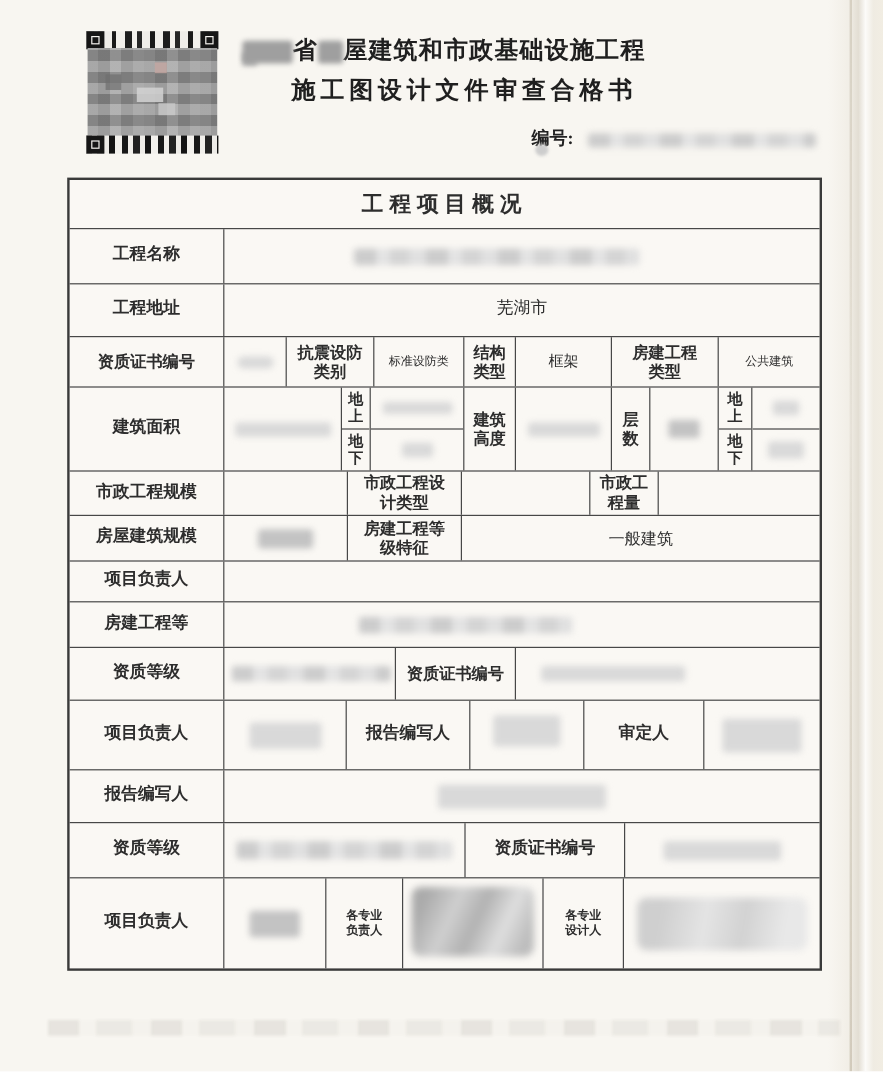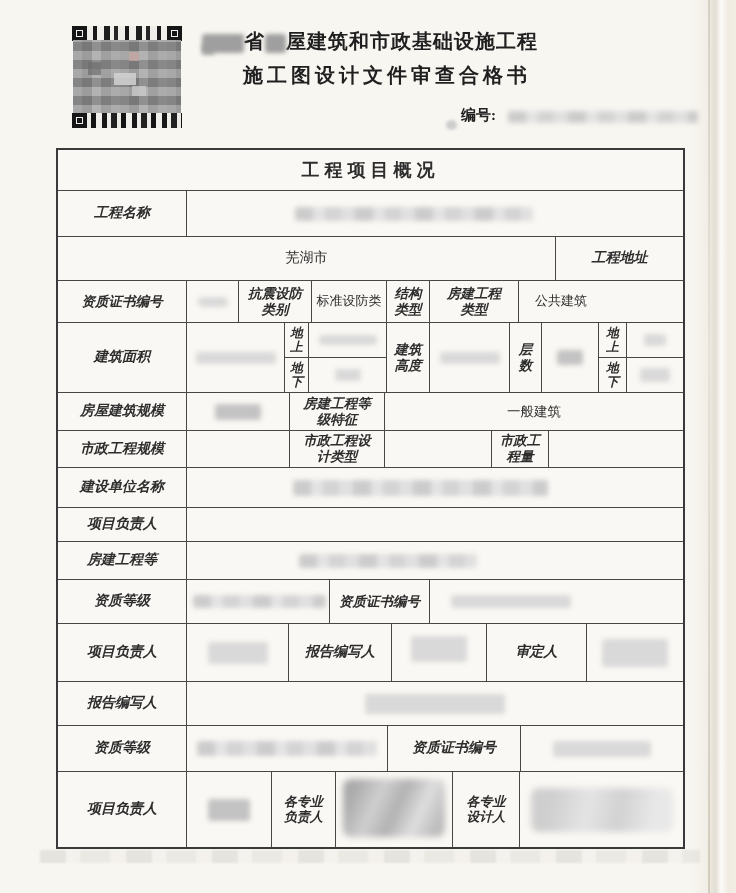--- a/index.html
+++ b/index.html
@@ -54,21 +54,21 @@
   }
   .qr-patch { position:absolute; }
   .p-light { left:38%; top:44%; width:22px; height:12px; background:#d2d2d2; opacity:.85; }
   .p-light2 { left:55%; top:62%; width:14px; height:10px; background:#c8c8c8; opacity:.8; }
   .p-pink { left:52%; top:16%; width:10px; height:9px; background:#c9aaa4; opacity:.75; }
   .p-dark { left:14%; top:30%; width:13px; height:13px; background:#6e6e6e; opacity:.7; }
 
   
   .title1 { position:absolute; left:202px; top:28px; font-size:20px; font-weight:bold; letter-spacing:1px; color:#1f1f1f; white-space:nowrap; }
   .title2 { position:absolute; left:243px; top:62px; font-size:20px; font-weight:bold; letter-spacing:4px; color:#1f1f1f; white-space:nowrap; }
-  .numline { position:absolute; left:461px; top:106px; font-size:15px; font-weight:bold; color:#222; white-space:nowrap; }
+  .numline { position:absolute; left:443px; top:106px; font-size:15px; font-weight:bold; color:#222; white-space:nowrap; }
 
   
   .rd { display:inline-block; background:#d9d9d9; border-radius:3px; filter:blur(2.5px); vertical-align:middle; }
   .rd.ink { background:#9f9f9f; filter:blur(2px); }
   .rd.dark { background:#c3c3c3; }
   .rd.mottle { background:repeating-linear-gradient(90deg,#cccccc 0 18px,#e3e3e3 18px 30px,#d4d4d4 30px 46px,#e0e0e0 46px 60px); }
   .blob { display:inline-block; border-radius:8px; filter:blur(3px); }
   .blob-dark {
     background:
       linear-gradient(115deg,#ababab 12%,#cfcfcf 34%,#b2b2b2 52%,#dedede 72%,#bdbdbd 90%),
@@ -89,22 +89,22 @@
   }
   .row { display:flex; border-top:1.5px solid #474747; }
   .row:first-child { border-top:none; }
   .cell {
     display:flex; align-items:center; justify-content:center;
     text-align:center; white-space:pre-line;
     border-left:1.5px solid #474747;
     font-size:14px; line-height:1.15; padding:1px 3px; overflow:hidden;
   }
   .cell:first-child { border-left:none; }
-  .lab { font-weight:bold;font-style:italic; }
-  .fs13 { font-size:13px; } .fs135 { font-size:13.5px; } .fs125 { font-size:12.5px; }
+  .lab { font-weight:bold; }
+  .fs13 { font-size:10px; } .fs135 { font-size:13.5px; } .fs125 { font-size:12.5px; }
   .title-cell { font-size:18px; font-weight:bold; letter-spacing:5px; }
   .vsplit { flex-direction:column; padding:0; }
   .half { flex:1; width:100%; display:flex; align-items:center; justify-content:center; white-space:pre-line; }
   .half + .half { border-top:1.5px solid #474747; }
 </style>
 </head>
 <body>
 
 <div class="page">
 
@@ -140,32 +140,33 @@
     <div class="row" style="height:40px">
       <div class="cell title-cell" style="width:625px">工程项目概况</div>
     </div>
 
     <div class="row" style="height:46px">
       <div class="cell lab" style="width:128px">工程名称</div>
       <div class="cell" style="width:497px"><span class="rd mottle" style="width:238px;height:14px;margin-right:42px"></span></div>
     </div>
 
     <div class="row" style="height:44px">
+      <div class="cell lab" style="width:128px">工程地址</div>
       <div class="cell" style="width:497px">芜湖市</div>
-      <div class="cell lab" style="width:128px">工程地址</div>
     </div>
 
     <div class="row" style="height:42px">
       <div class="cell lab fs135" style="width:128px">资质证书编号</div>
       <div class="cell" style="width:52px"><span class="rd" style="width:30px;height:10px;border-radius:5px"></span></div>
       <div class="cell lab fs135" style="width:73px">抗震设防
 类别</div>
       <div class="cell fs13" style="width:75px">标准设防类</div>
       <div class="cell lab fs135" style="width:43px">结构
 类型</div>
+      <div class="cell fs125" style="width:80px">框架</div>
       <div class="cell lab fs135" style="width:89px">房建工程
 类型</div>
       <div class="cell fs13" style="width:85px">公共建筑</div>
     </div>
 
     <div class="row" style="height:70px">
       <div class="cell lab" style="width:128px">建筑面积</div>
       <div class="cell" style="width:98px"><span class="rd" style="width:80px;height:12px"></span></div>
       <div class="cell vsplit fs125 lab" style="width:24px">
         <div class="half">地
@@ -186,45 +187,41 @@
       <div class="cell vsplit fs125 lab" style="width:28px">
         <div class="half">地
 上</div>
         <div class="half">地
 下</div>
       </div>
       <div class="cell vsplit" style="width:57px">
         <div class="half"><span class="rd" style="width:22px;height:12px"></span></div>
         <div class="half"><span class="rd" style="width:30px;height:14px"></span></div>
       </div>
-    </div>
-
-    <div class="row" style="height:38px">
-      <div class="cell lab" style="width:128px">房屋建筑规模</div>
-      <div class="cell" style="width:103px"><span class="rd dark" style="width:46px;height:16px"></span></div>
-      <div class="cell lab fs135" style="width:95px">房建工程等
-级特征</div>
-      <div class="cell fs135" style="width:299px">一般建筑</div>
     </div>
 
     <div class="row" style="height:37px">
       <div class="cell lab" style="width:128px">市政工程规模</div>
       <div class="cell" style="width:103px"></div>
       <div class="cell lab fs135" style="width:95px">市政工程设
 计类型</div>
       <div class="cell" style="width:107px"></div>
       <div class="cell lab fs135" style="width:57px">市政工
 程量</div>
       <div class="cell" style="width:135px"></div>
     </div>
 
-    <div class="row" style="height:40px">
-      <div class="cell lab" style="width:128px">建设单位名称</div>
-      <div class="cell" style="width:497px"><span class="rd mottle" style="width:255px;height:16px;margin-right:30px"></span></div>
-    </div>
+    <div class="row" style="height:38px">
+      <div class="cell lab" style="width:128px">房屋建筑规模</div>
+      <div class="cell" style="width:103px"><span class="rd dark" style="width:46px;height:16px"></span></div>
+      <div class="cell lab fs135" style="width:95px">房建工程等
+级特征</div>
+      <div class="cell fs135" style="width:299px">一般建筑</div>
+    </div>
+
 
     <div class="row" style="height:34px">
       <div class="cell lab" style="width:128px">项目负责人</div>
       <div class="cell" style="width:497px"></div>
     </div>
 
     <div class="row" style="height:38px">
       <div class="cell lab" style="width:128px">房建工程等</div>
       <div class="cell" style="width:497px"><span class="rd mottle" style="width:178px;height:14px;margin-right:95px"></span></div>
     </div>

